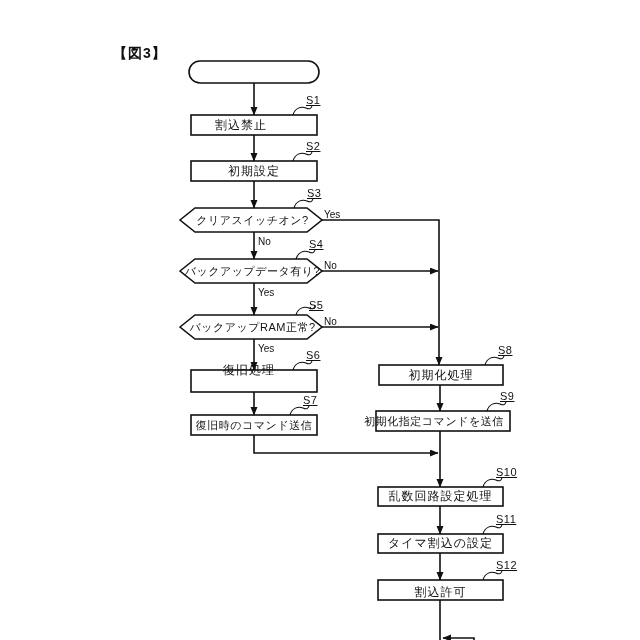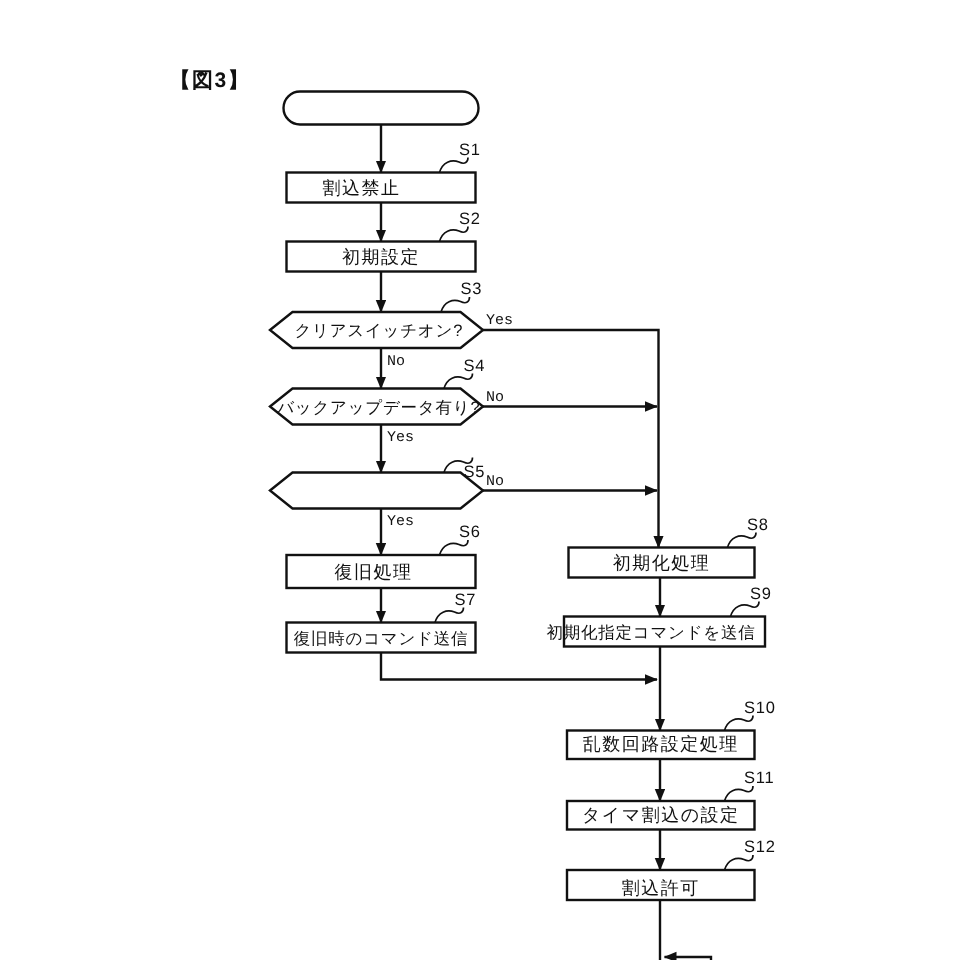--- a/index.html
+++ b/index.html
@@ -9,24 +9,24 @@
     overflow:hidden;
     margin-top:37px;
   }
   .layer{position:absolute;left:0;top:0;width:640px;height:640px;}
   .txt{
     position:absolute;display:flex;align-items:center;justify-content:center;
     font-size:12px;letter-spacing:1px;white-space:nowrap;color:#111;
   }
   .txt.small{font-size:11px;letter-spacing:0.5px;}
   .step{
-    position:absolute;font-size:11px;color:#111;letter-spacing:0.5px;
+    position:absolute;font-size:11px;color:#111;letter-spacing:0.5px;text-decoration:underline;
   }
   .yn{
-    position:absolute;font-size:10px;color:#111;font-family:Liberation Mono, monospace;
+    position:absolute;font-size:10px;color:#111;
   }
   .fig-title{
     position:absolute;font-size:14px;font-weight:bold;color:#111;letter-spacing:1px;
   }
 </style>
 </head>
 <body>
 
 <div class="canvas">
 
@@ -87,33 +87,34 @@
       <path d="M483,543 C485,536 491,534 496,536 C500,538 502,536 502,533"></path>
     </g>
   </svg>
 
   <div class="fig-title" style="left:113px;top:8px">【図3】</div>
 
   <div class="txt" style="left:191px;top:78px;width:100px;height:20px">割込禁止</div>
   <div class="txt small" style="left:183px;top:171px;width:139px;height:24px">クリアスイッチオン?</div>
   <div class="txt" style="left:191px;top:124px;width:126px;height:20px">初期設定</div>
   <div class="txt small" style="left:183px;top:222px;width:139px;height:24px">バックアップデータ有り?</div>
-  <div class="txt" style="left:191px;top:333px;width:116px;height:22px">復旧処理</div>
+  <div class="txt small" style="left:183px;top:278px;width:139px;height:24px">バックアップRAM正常?</div>
+  <div class="txt" style="left:191px;top:322px;width:116px;height:22px">復旧処理</div>
   <div class="txt small" style="left:191px;top:378px;width:126px;height:20px">復旧時のコマンド送信</div>
   <div class="txt" style="left:379px;top:328px;width:124px;height:20px">初期化処理</div>
   <div class="txt small" style="left:376px;top:374px;width:116px;height:20px">初期化指定コマンドを送信</div>
   <div class="txt" style="left:378px;top:450px;width:125px;height:19px">乱数回路設定処理</div>
   <div class="txt" style="left:378px;top:497px;width:125px;height:19px">タイマ割込の設定</div>
   <div class="txt" style="left:378px;top:543px;width:125px;height:24px">割込許可</div>
 
   <div class="step" style="left:306px;top:57px">S1</div>
   <div class="step" style="left:306px;top:103px">S2</div>
   <div class="step" style="left:307px;top:150px">S3</div>
   <div class="step" style="left:309px;top:201px">S4</div>
-  <div class="step" style="left:309px;top:272px">S5</div>
+  <div class="step" style="left:309px;top:262px">S5</div>
   <div class="step" style="left:306px;top:312px">S6</div>
   <div class="step" style="left:303px;top:357px">S7</div>
   <div class="step" style="left:498px;top:307px">S8</div>
   <div class="step" style="left:500px;top:353px">S9</div>
   <div class="step" style="left:496px;top:429px">S10</div>
   <div class="step" style="left:496px;top:476px">S11</div>
   <div class="step" style="left:496px;top:522px">S12</div>
 
   <div class="yn" style="left:324px;top:172px">Yes</div>
   <div class="yn" style="left:258px;top:199px">No</div>

